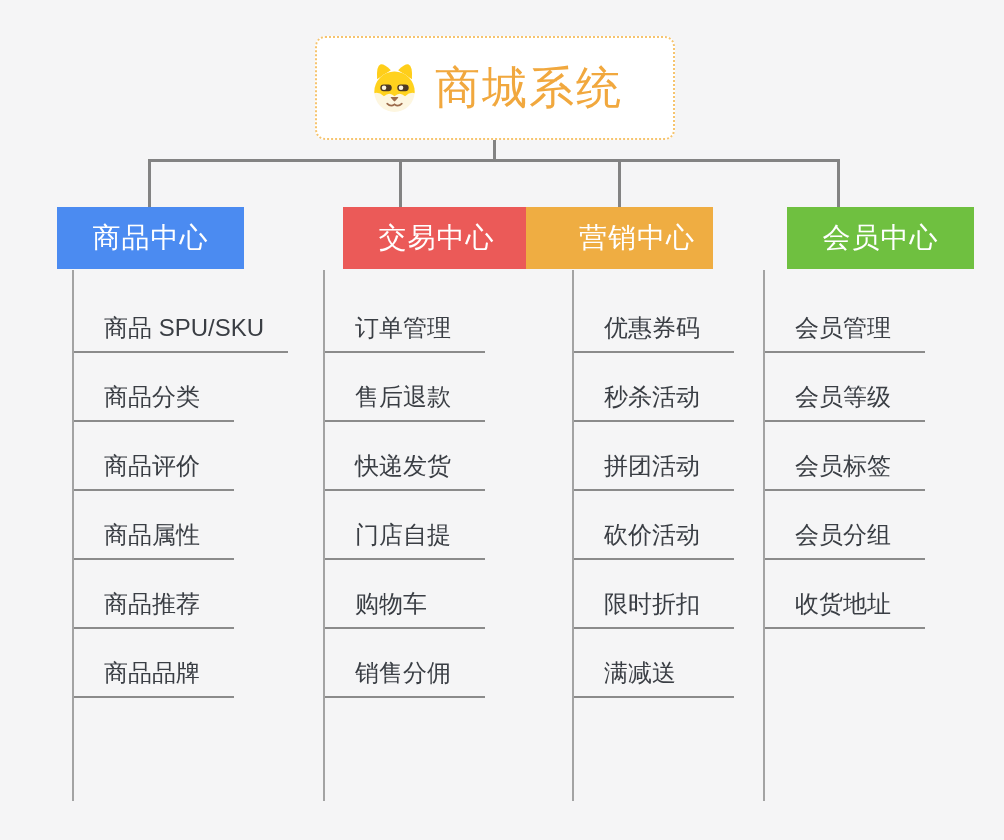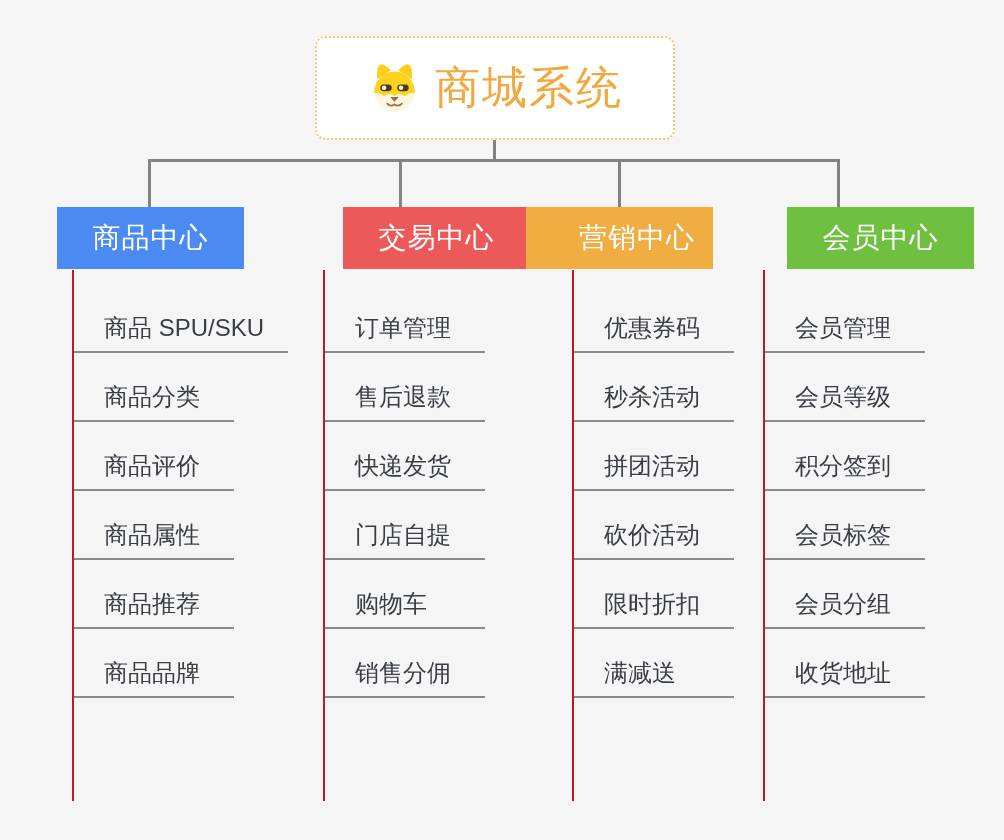--- a/index.html
+++ b/index.html
@@ -67,21 +67,21 @@
   .bh-0 { left: 57px;  }
   .bh-1 { left: 307px; }
   .bh-2 { left: 526px; padding-left: 35px; }
   .bh-3 { left: 745px; margin-left: 42px; }
 
   
   .column {
     position: absolute;
     top: 270px;
     height: 531px;
-    border-left: 2px solid #b91c1c;
+    border-left: 2px solid #a3a3a3;
     list-style: none;
   }
   .col-0 { left: 72px;  }
   .col-1 { left: 323px; }
   .col-2 { left: 572px; }
   .col-3 { left: 763px; }
   .column li {
     height: 69px;
     width: fit-content;
     min-width: 160px;
@@ -162,19 +162,18 @@
     <li>秒杀活动</li>
     <li>拼团活动</li>
     <li>砍价活动</li>
     <li>限时折扣</li>
     <li>满减送</li>
   </ul>
 
   <ul class="column col-3">
     <li>会员管理</li>
     <li>会员等级</li>
-    <li>积分签到</li>
     <li>会员标签</li>
     <li>会员分组</li>
     <li>收货地址</li>
   </ul>
 
 </div>
 
 </body></html>

